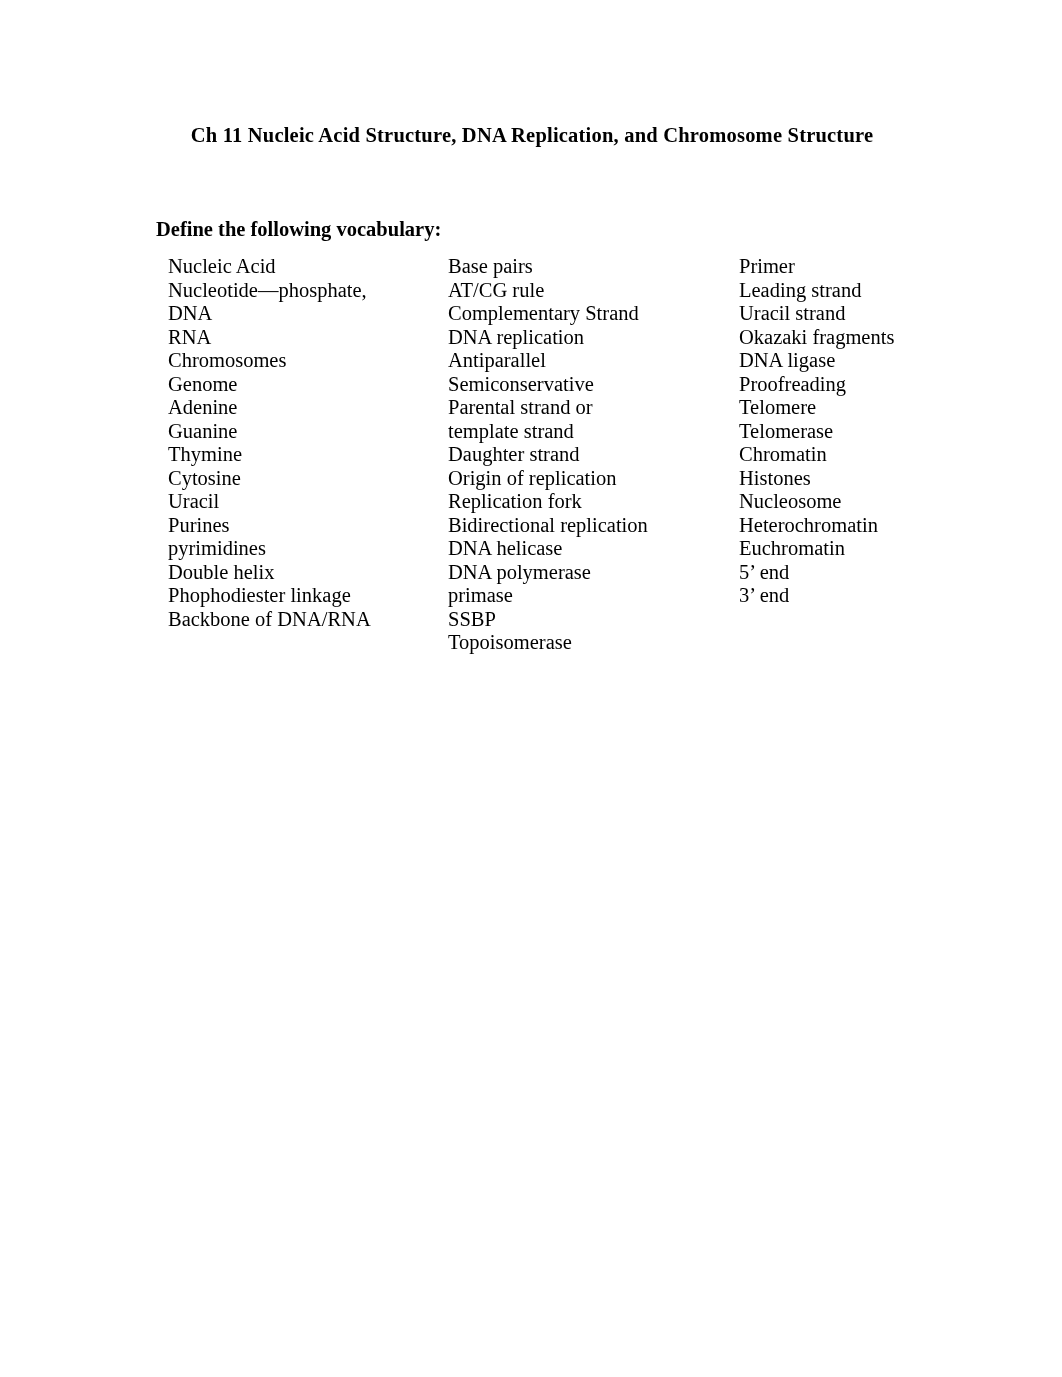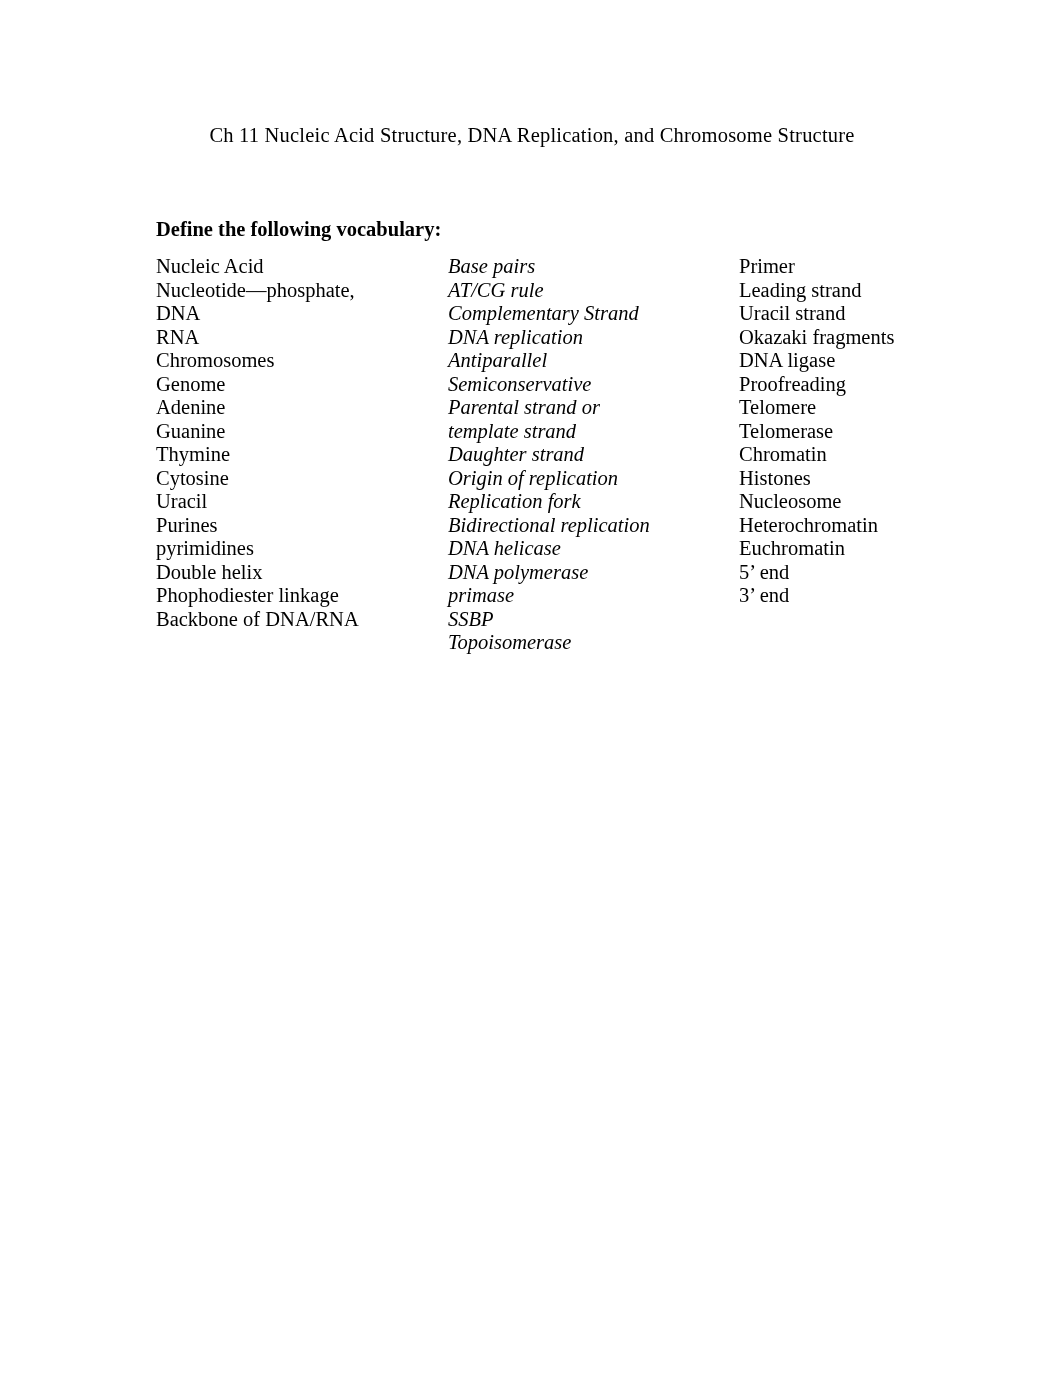--- a/index.html
+++ b/index.html
@@ -29,21 +29,21 @@
   }
   .doc-title {
     margin: 0;
     padding: 0;
     position: absolute;
     left: 0;
     top: 124px;
     width: 752px;
     text-align: center;
     font-size: 20.5px;
-    font-weight: normal;
+    font-weight: bold;
     line-height: 23.5px;
     letter-spacing: 0.01em;
     white-space: nowrap;
   }
   .section-heading {
     position: absolute;
     left: 0;
     top: 212px;
     font-size: 20.5px;
     font-weight: bold;
@@ -55,22 +55,22 @@
     position: absolute;
     left: 0;
     top: 255px;
     width: 752px;
     height: 380px;
   }
   .vocab-column {
     position: absolute;
     top: 0;
   }
-  .col-1 { left: 0px;   width: 292px; }
-  .col-2 { left: 292px; width: 291px; font-style: italic; }
+  .col-1 { left: 12px;   width: 292px; }
+  .col-2 { left: 292px; width: 291px; }
   .col-3 { left: 583px; width: 169px; }
 
   .vocab-item {
     font-size: 20.5px;
     line-height: 23.5px;
     height: 23.5px;
     white-space: nowrap;
     overflow: visible;
   }
 </style>

